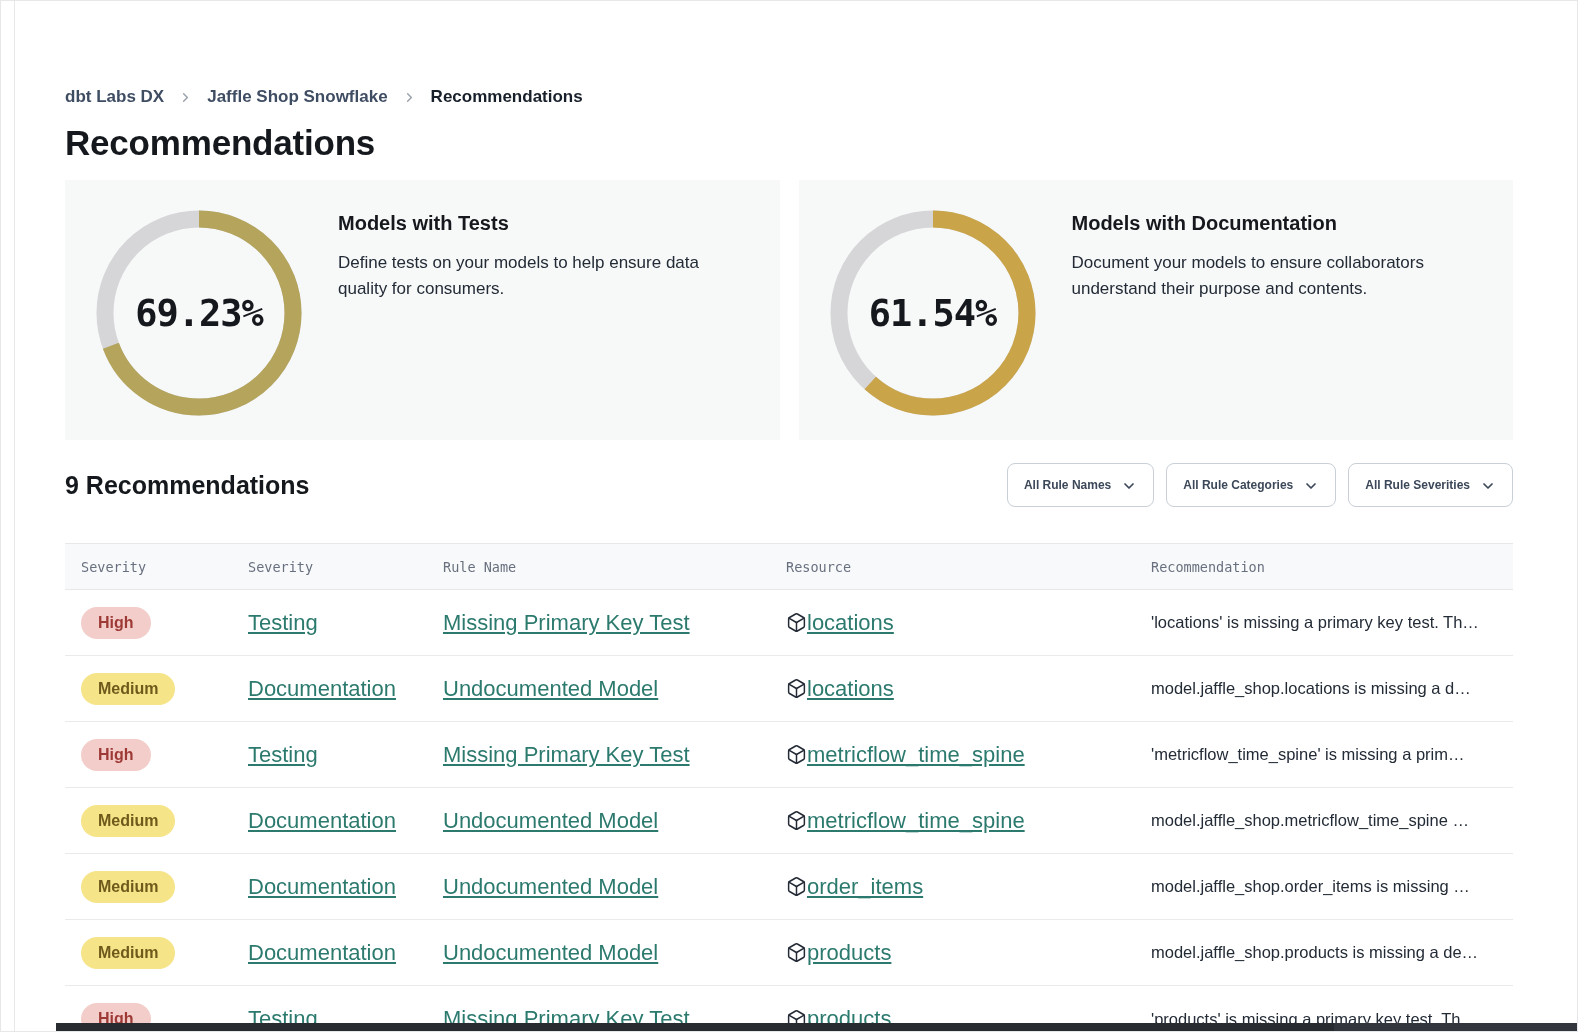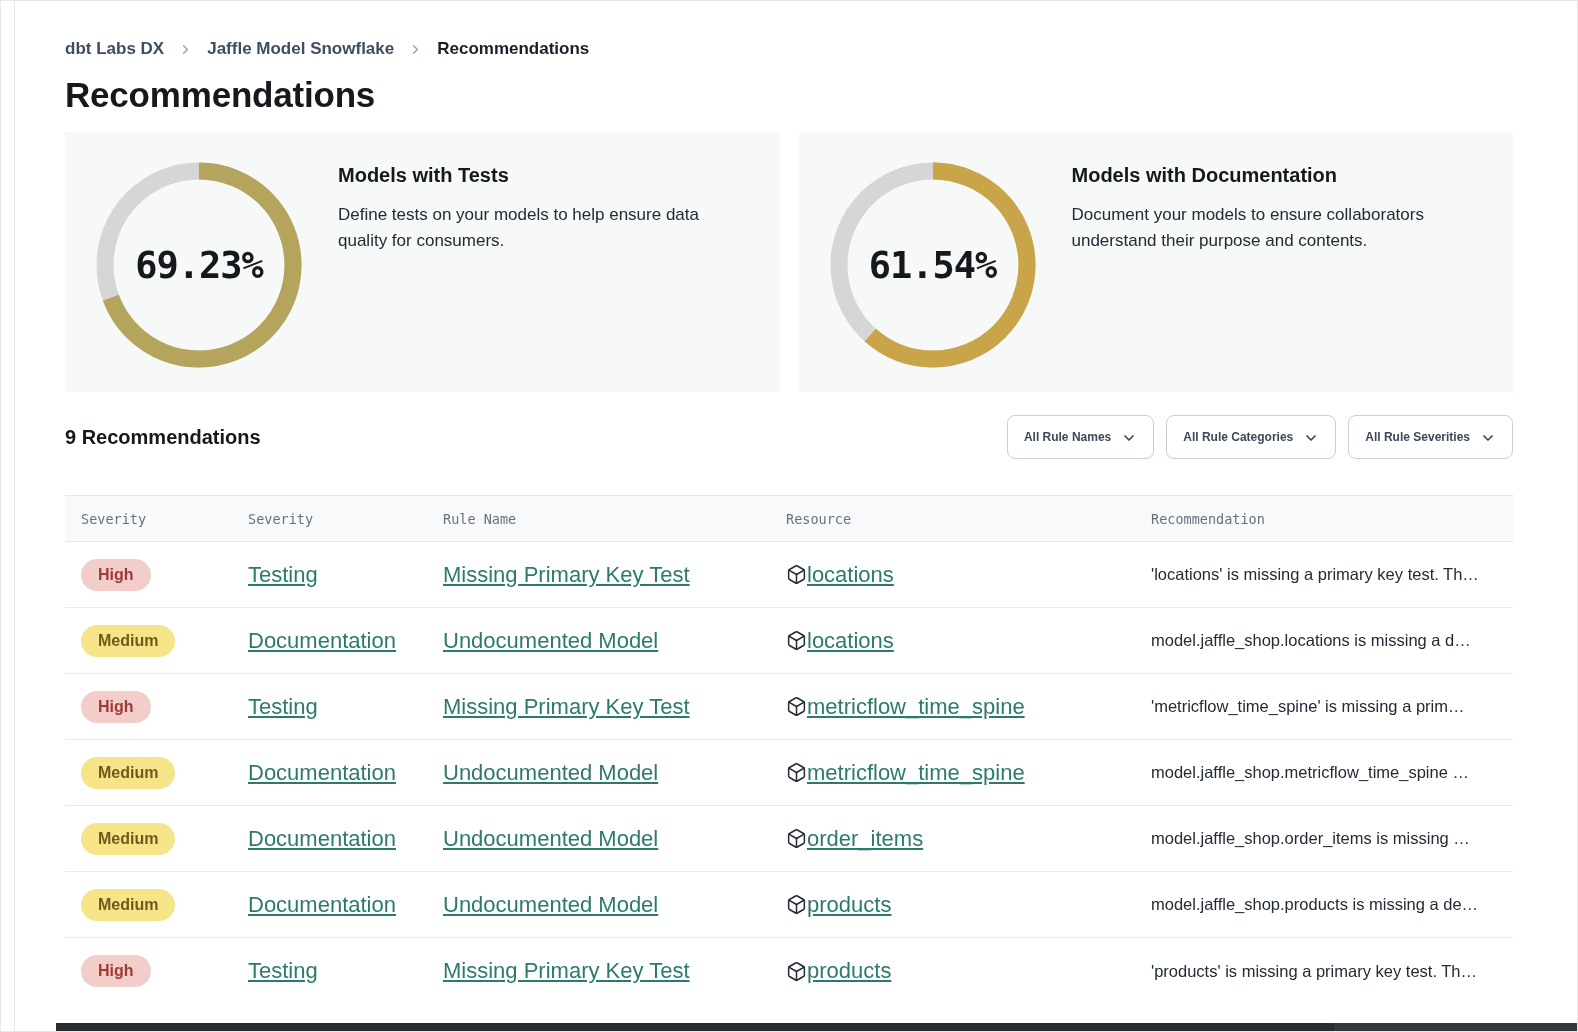--- a/index.html
+++ b/index.html
@@ -14,21 +14,21 @@
   }
   .left-rail-divider {
     position: absolute; left: 13px; top: 0; bottom: 0;
     width: 1px; background: #e7e8ea;
   }
   .content { margin: 0 64px; position: relative; }
 
   
   .breadcrumb {
     display: flex; align-items: center; gap: 14px;
-    padding-top: 38px; font-size: 17px; font-weight: 700;
+    padding-top: 38px; font-size: 17px; font-weight: 700; margin-top: 48px;
   }
   .crumb { color: #3f4d63; text-decoration: none; cursor: pointer; }
   .crumb.current { color: #171f2a; }
   .crumb-sep { display: inline-flex; color: #9aa3ad; }
 
   h1.page-title {
     margin-top: 16px;
     font-size: 35px; font-weight: 700; color: #15181c;
     letter-spacing: -0.2px;
   }
@@ -54,21 +54,21 @@
   .card-title { font-size: 20px; font-weight: 700; color: #15181c; }
   .card-desc { margin-top: 15px; font-size: 17px; line-height: 1.55; color: #232b36; }
   .card:nth-child(1) .card-desc { max-width: 460px; }
   .card:nth-child(2) .card-desc { max-width: 390px; }
 
   
   .list-header {
     margin-top: 22px; height: 46px;
     display: flex; align-items: center; justify-content: space-between;
   }
-  .list-title { font-size: 20px; font-weight: 700; color: #15181c; }
+  .list-title { font-size: 25px; font-weight: 700; color: #15181c; }
   .filters { display: flex; gap: 12px; }
   .filter-btn {
     display: flex; align-items: center; gap: 10px;
     height: 44px; padding: 0 16px;
     background: #fff; border: 1px solid #c8cfd6; border-radius: 8px;
     font-family: "Liberation Sans", sans-serif;
     font-size: 12px; font-weight: 700; color: #3c4859;
     cursor: pointer;
   }
   .chevron-down { display: inline-flex; margin-top: 2px; }
@@ -116,21 +116,21 @@
 
 <div class="content">
 
   <nav class="breadcrumb">
     <a class="crumb">dbt Labs DX</a>
     <span class="crumb-sep">
       <svg width="15" height="15" viewBox="0 0 24 24" fill="none" stroke="currentColor" stroke-width="2.4" stroke-linecap="round" stroke-linejoin="round">
           <polyline points="9 18 15 12 9 6"></polyline>
         </svg>
     </span>
-    <a class="crumb">Jaffle Model Snowflake</a>
+    <a class="crumb">Jaffle Shop Snowflake</a>
     <span class="crumb-sep">
       <svg width="15" height="15" viewBox="0 0 24 24" fill="none" stroke="currentColor" stroke-width="2.4" stroke-linecap="round" stroke-linejoin="round">
           <polyline points="9 18 15 12 9 6"></polyline>
         </svg>
     </span>
     <span class="crumb current">Recommendations</span>
   </nav>
 
   <h1 class="page-title">Recommendations</h1>
 

